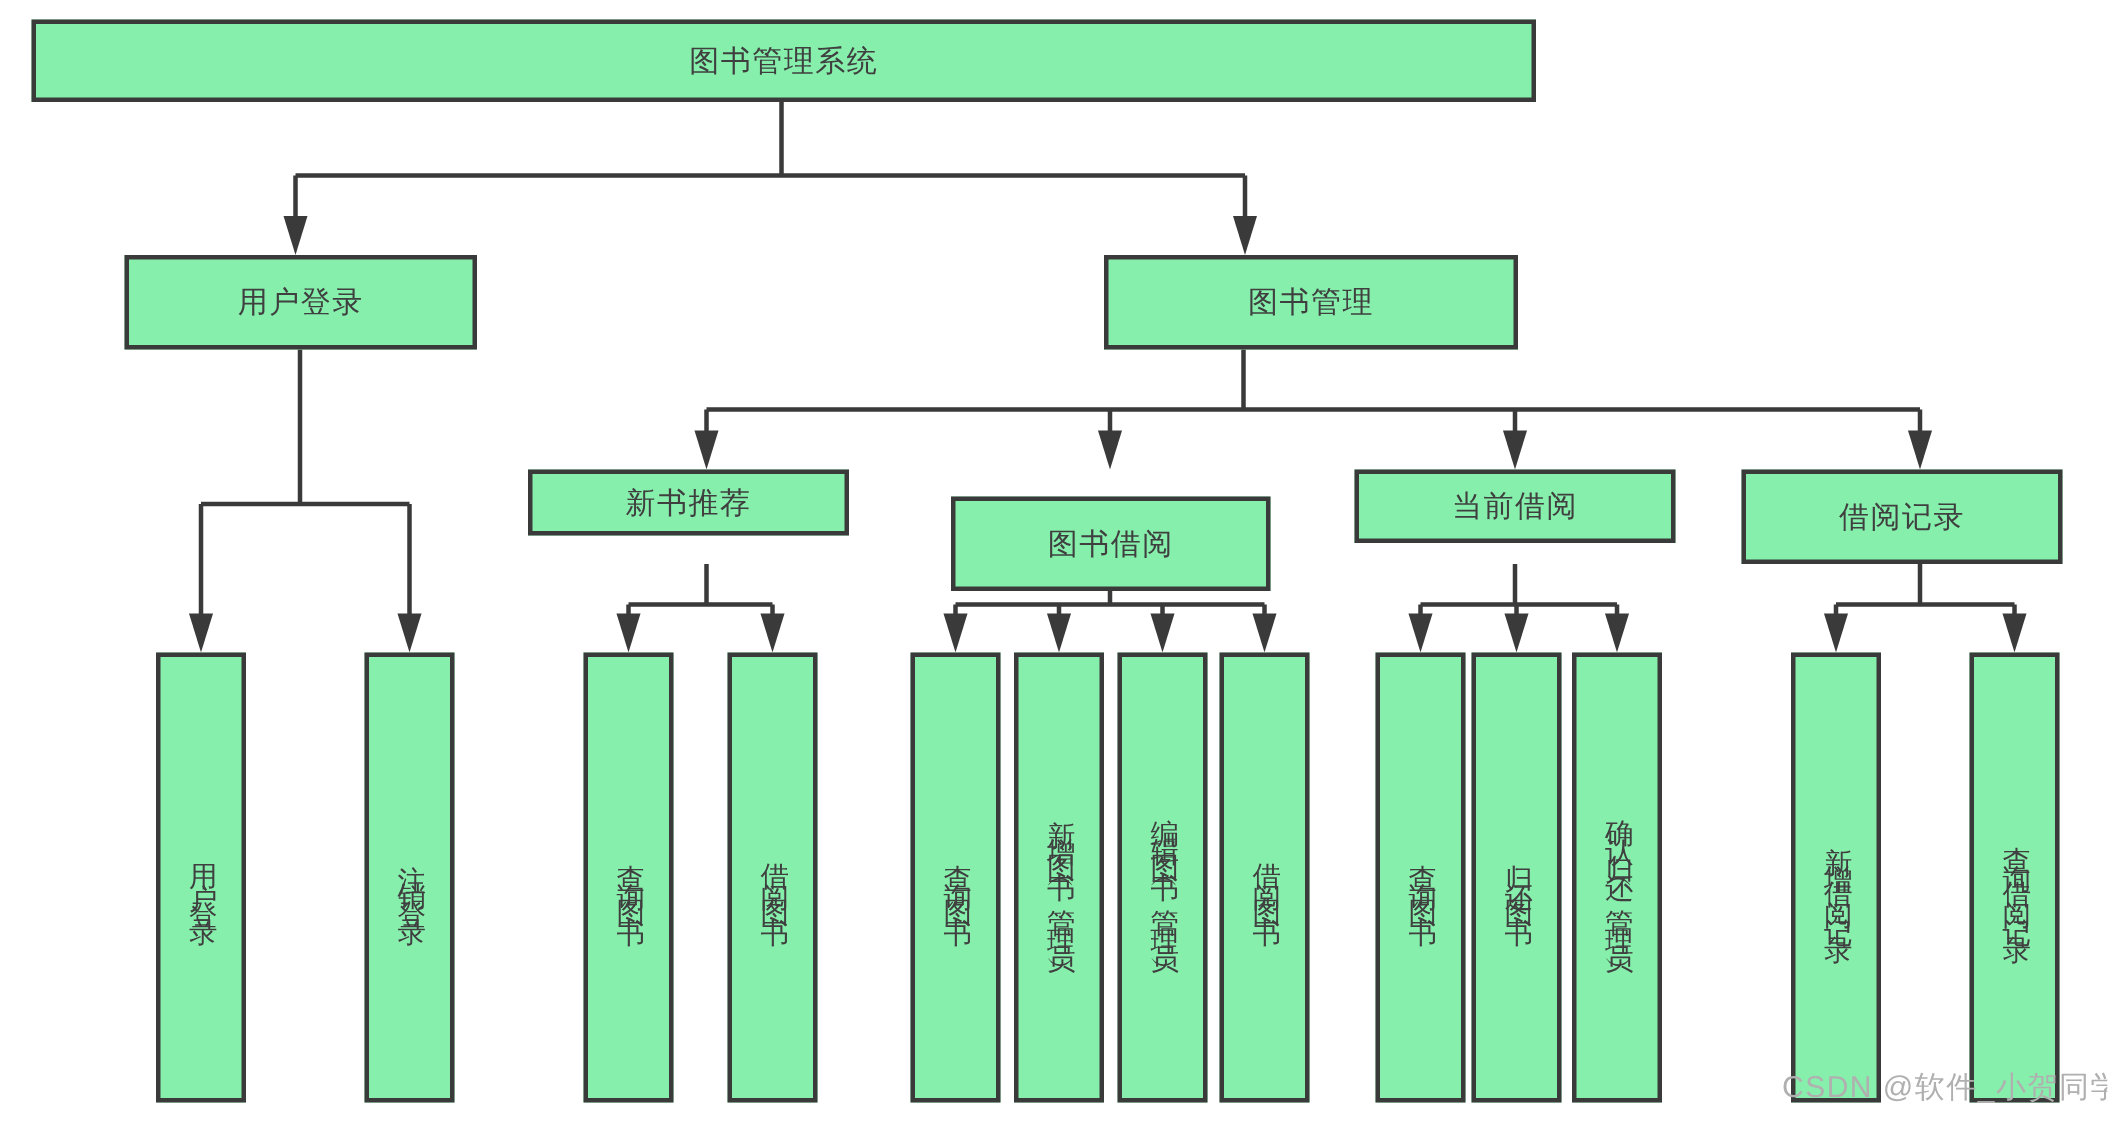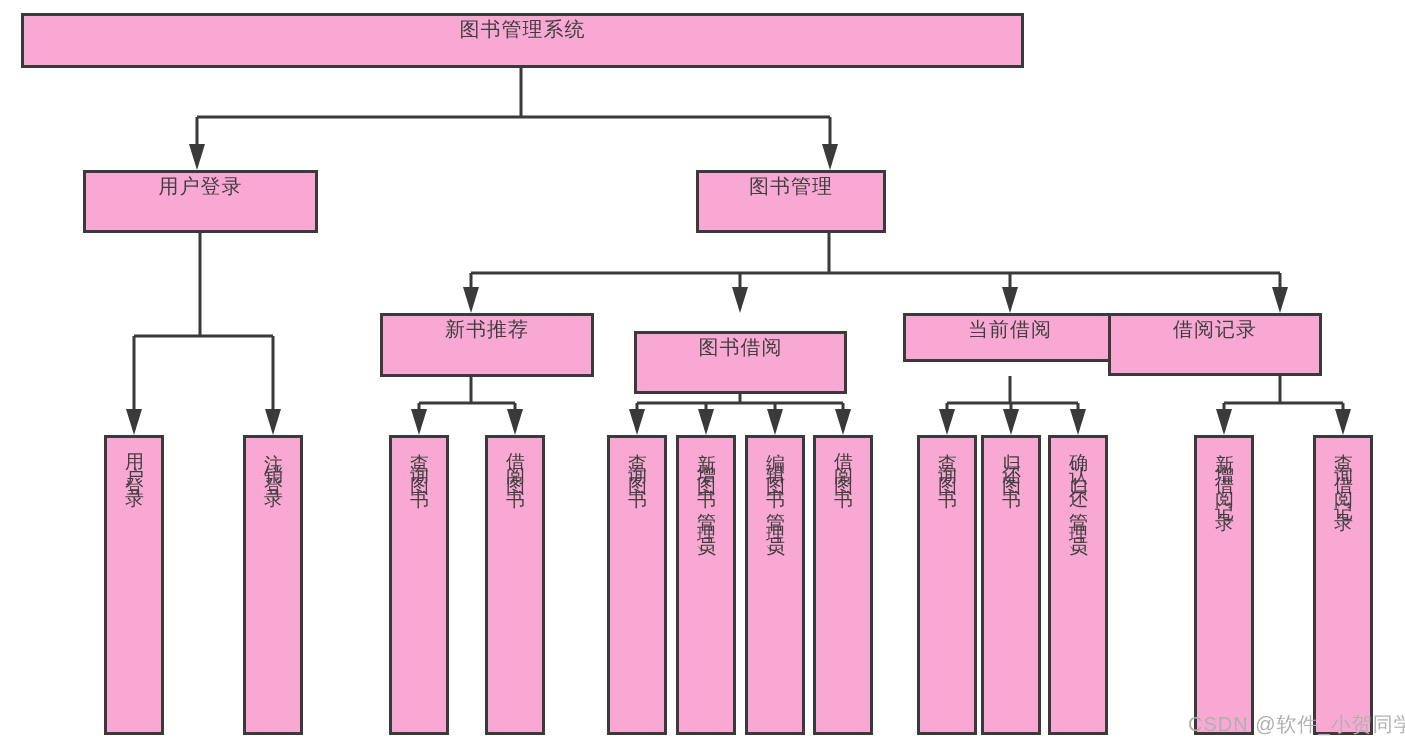--- a/index.html
+++ b/index.html
@@ -2,22 +2,22 @@
 <html><head>
 <meta charset="utf-8">
 <style>
   html, body { margin:0; padding:0; background:#ffffff; }
   .stage {
     position:relative; width:1405px; height:747px; background:#ffffff;
     font-family:"Liberation Sans", sans-serif; overflow:hidden;
   }
   .connectors { position:absolute; left:0; top:0; }
   .box {
-    position:absolute; box-sizing:border-box; background:#f9a8d4;
-    border:3px solid #3a3a3a; display:flex; align-items:flex-start; justify-content:center;
+    position:absolute; box-sizing:border-box; background:#86efac;
+    border:3px solid #3a3a3a; display:flex; align-items:center; justify-content:center;
     color:#3f3f3f;
   }
   .h-label { font-size:20px; letter-spacing:1px; white-space:nowrap; }
   .v-label {
     writing-mode:vertical-rl; text-orientation:mixed;
     font-size:19px; letter-spacing:12px; line-height:1.1; white-space:nowrap;
   }
   .watermark {
     position:absolute; left:1188px; top:711px;
     font-size:20px; color:#b0b0b0; letter-spacing:1px; white-space:nowrap;
@@ -68,34 +68,34 @@
     </g>
   </svg>
 
   <div class="box" style="left:21px;top:13px;width:1003px;height:55px">
     <span class="h-label">图书管理系统</span>
   </div>
 
   <div class="box" style="left:83px;top:170px;width:235px;height:63px">
     <span class="h-label">用户登录</span>
   </div>
-  <div class="box" style="left:696px;top:170px;width:190px;height:63px">
+  <div class="box" style="left:736px;top:170px;width:276px;height:63px">
     <span class="h-label">图书管理</span>
   </div>
 
-  <div class="box" style="left:380px;top:313px;width:214px;height:64px">
+  <div class="box" style="left:352px;top:313px;width:214px;height:44px">
     <span class="h-label">新书推荐</span>
   </div>
   <div class="box" style="left:634px;top:331px;width:213px;height:63px">
     <span class="h-label">图书借阅</span>
   </div>
   <div class="box" style="left:903px;top:313px;width:214px;height:49px">
     <span class="h-label">当前借阅</span>
   </div>
-  <div class="box" style="left:1108px;top:313px;width:214px;height:63px">
+  <div class="box" style="left:1161px;top:313px;width:214px;height:63px">
     <span class="h-label">借阅记录</span>
   </div>
 
   <div class="box leaf" style="left:104px;top:435px;width:60px;height:300px">
     <span class="v-label">用户登录</span>
   </div>
   <div class="box leaf" style="left:243px;top:435px;width:60px;height:300px">
     <span class="v-label">注销登录</span>
   </div>
   <div class="box leaf" style="left:389px;top:435px;width:60px;height:300px">

